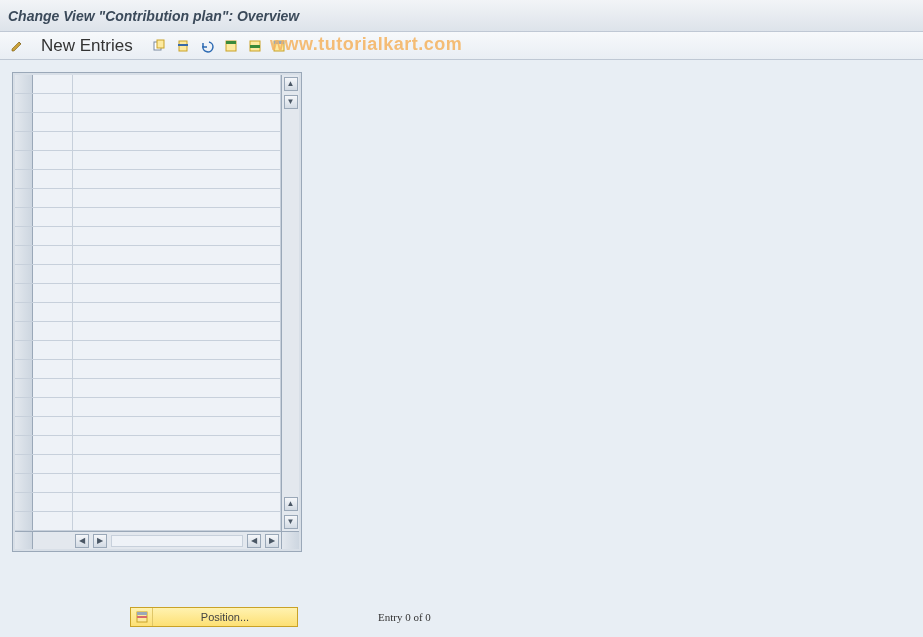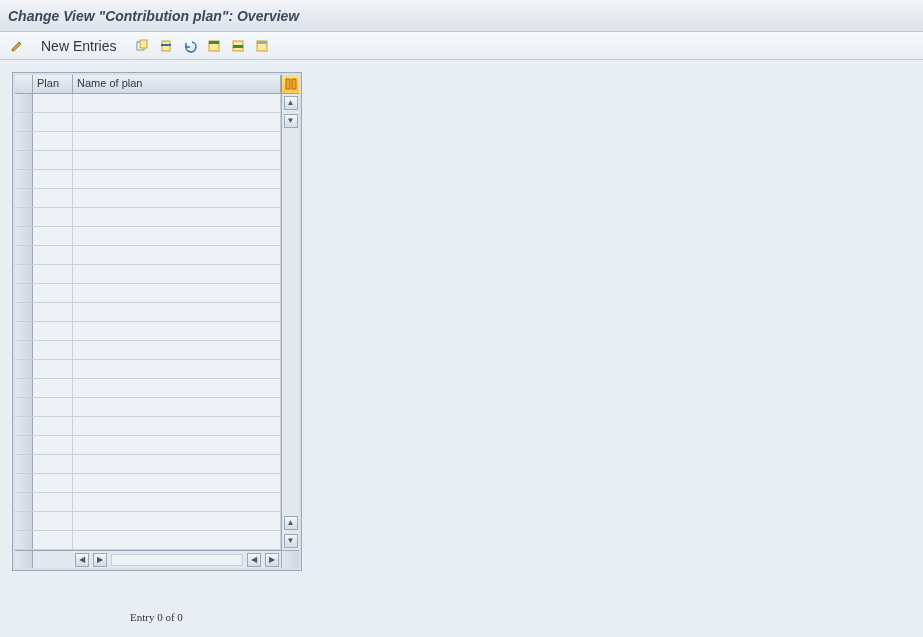--- a/index.html
+++ b/index.html
@@ -40,21 +40,21 @@
       width: 22px;
       height: 20px;
       display: inline-flex;
       align-items: center;
       justify-content: center;
       border: 1px solid transparent;
       border-radius: 2px;
       cursor: pointer;
     }
     .toolbar .new-entries {
-      font-size: 14px;
+      font-size: 17px;
       color: #333;
       padding: 3px 8px;
       margin: 0 4px 0 2px;
       cursor: pointer;
       border: 1px solid transparent;
       border-radius: 2px;
     }
     .watermark {
       position: absolute;
       left: 270px;
@@ -239,35 +239,25 @@
         <rect x="2" y="2" width="10" height="10" fill="#fdeaa0" stroke="#c9a227"></rect>
         <rect x="2" y="6" width="10" height="3" fill="#3a8a3a"></rect>
       </svg>
   </span>
   <span class="tb-btn">
     <svg width="14" height="14" viewBox="0 0 14 14">
         <rect x="2" y="2" width="10" height="10" fill="#fdeaa0" stroke="#c9a227"></rect>
         <rect x="2" y="2" width="10" height="3" fill="#9aa8b8"></rect>
       </svg>
   </span>
+  <span class="watermark">www.tutorialkart.com</span>
 </div>
 
 <div class="work-area">
   <div class="grid-frame">
-    <div class="grid-header">
-      <div class="row-handle-h"></div>
-      <div class="hcell plan">Plan</div>
-      <div class="hcell name">Name of plan</div>
-      <div class="config-btn">
-        <svg width="12" height="12" viewBox="0 0 12 12">
-            <rect x="1" y="1" width="4" height="10" fill="#f6a623" stroke="#a86b10"></rect>
-            <rect x="7" y="1" width="4" height="10" fill="#f6a623" stroke="#a86b10"></rect>
-          </svg>
-      </div>
-    </div>
     <div class="grid-body">
       <div class="rows" id="rows-container">
           <div class="row">
             <div class="row-handle"></div>
             <div class="cell plan"></div>
             <div class="cell name"></div>
           </div>
           <div class="row">
             <div class="row-handle"></div>
             <div class="cell plan"></div>
@@ -415,14 +405,24 @@
         </div>
       <div class="harrow">
           <span class="tri">▶</span>
         </div>
       <div style="width:18px;border-left:1px solid #9aa8b8;height:100%;background:linear-gradient(to right,#e3e8ee,#cdd6e0);"></div>
     </div>
   </div>
 </div>
 
 <div class="footer">
+  <div class="position-btn">
+    <span class="icon-slot">
+      <svg width="12" height="12" viewBox="0 0 12 12">
+          <rect x="1" y="1" width="10" height="10" fill="#fdeaa0" stroke="#c9a227"></rect>
+          <rect x="1" y="1" width="10" height="3" fill="#9aa8b8"></rect>
+          <rect x="1" y="5" width="10" height="2" fill="#d96a6a"></rect>
+        </svg>
+    </span>
+    <span class="lbl">Position...</span>
+  </div>
   <span class="entry-txt">Entry 0 of 0</span>
 </div>
 
 </body></html>

